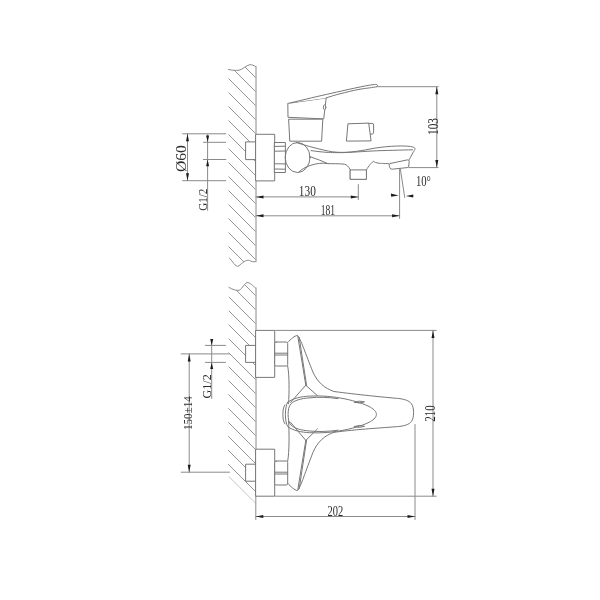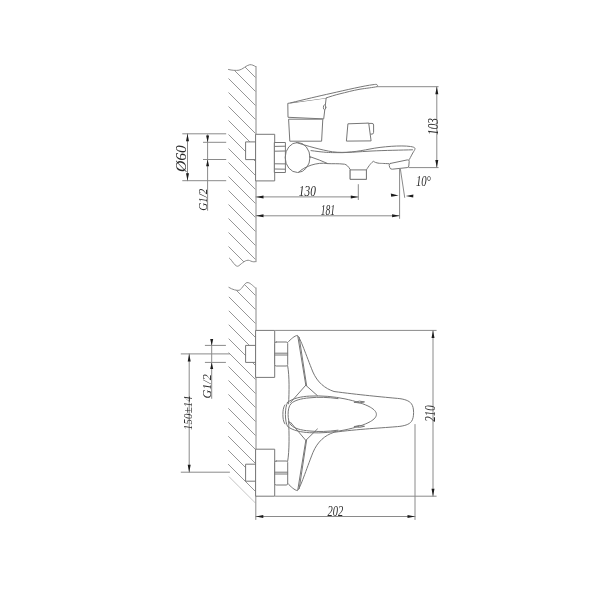--- a/index.html
+++ b/index.html
@@ -1,16 +1,16 @@
 <!DOCTYPE html>
 <html><head>
 <meta charset="utf-8">
 <style>
   html,body{margin:0;padding:0;background:#ffffff;}
-  .wrap{width:600px;height:600px;position:relative;background:#fff;will-change:transform;transform:translateZ(0);font-style:italic;}
+  .wrap{width:600px;height:600px;position:relative;background:#fff;will-change:transform;transform:translateZ(0);}
   svg{display:block;}
   text{font-family:"Liberation Serif", serif; fill:#2b2b2b;}
 </style>
 </head>
 <body>
 <div class="wrap">
 <svg width="600" height="600" viewBox="0 0 600 600" fill="none" stroke-linecap="round" stroke-linejoin="round">
 <defs>
   <clipPath id="wallTopClip">
     <path d="M228.5,69.5 C232,70.4 236,70.6 239,70.2 C242.5,69.6 246.5,65.1 249.8,64.7 C252,64.5 253.8,65.6 255.5,66.5 L255.4,261.7 C253,262.3 251.2,261.2 249.5,260.5 C246,259.2 242,263.2 238.8,265.8 C235.5,268.3 232,259.8 229.5,258.2 L228.5,257.5 Z"></path>

